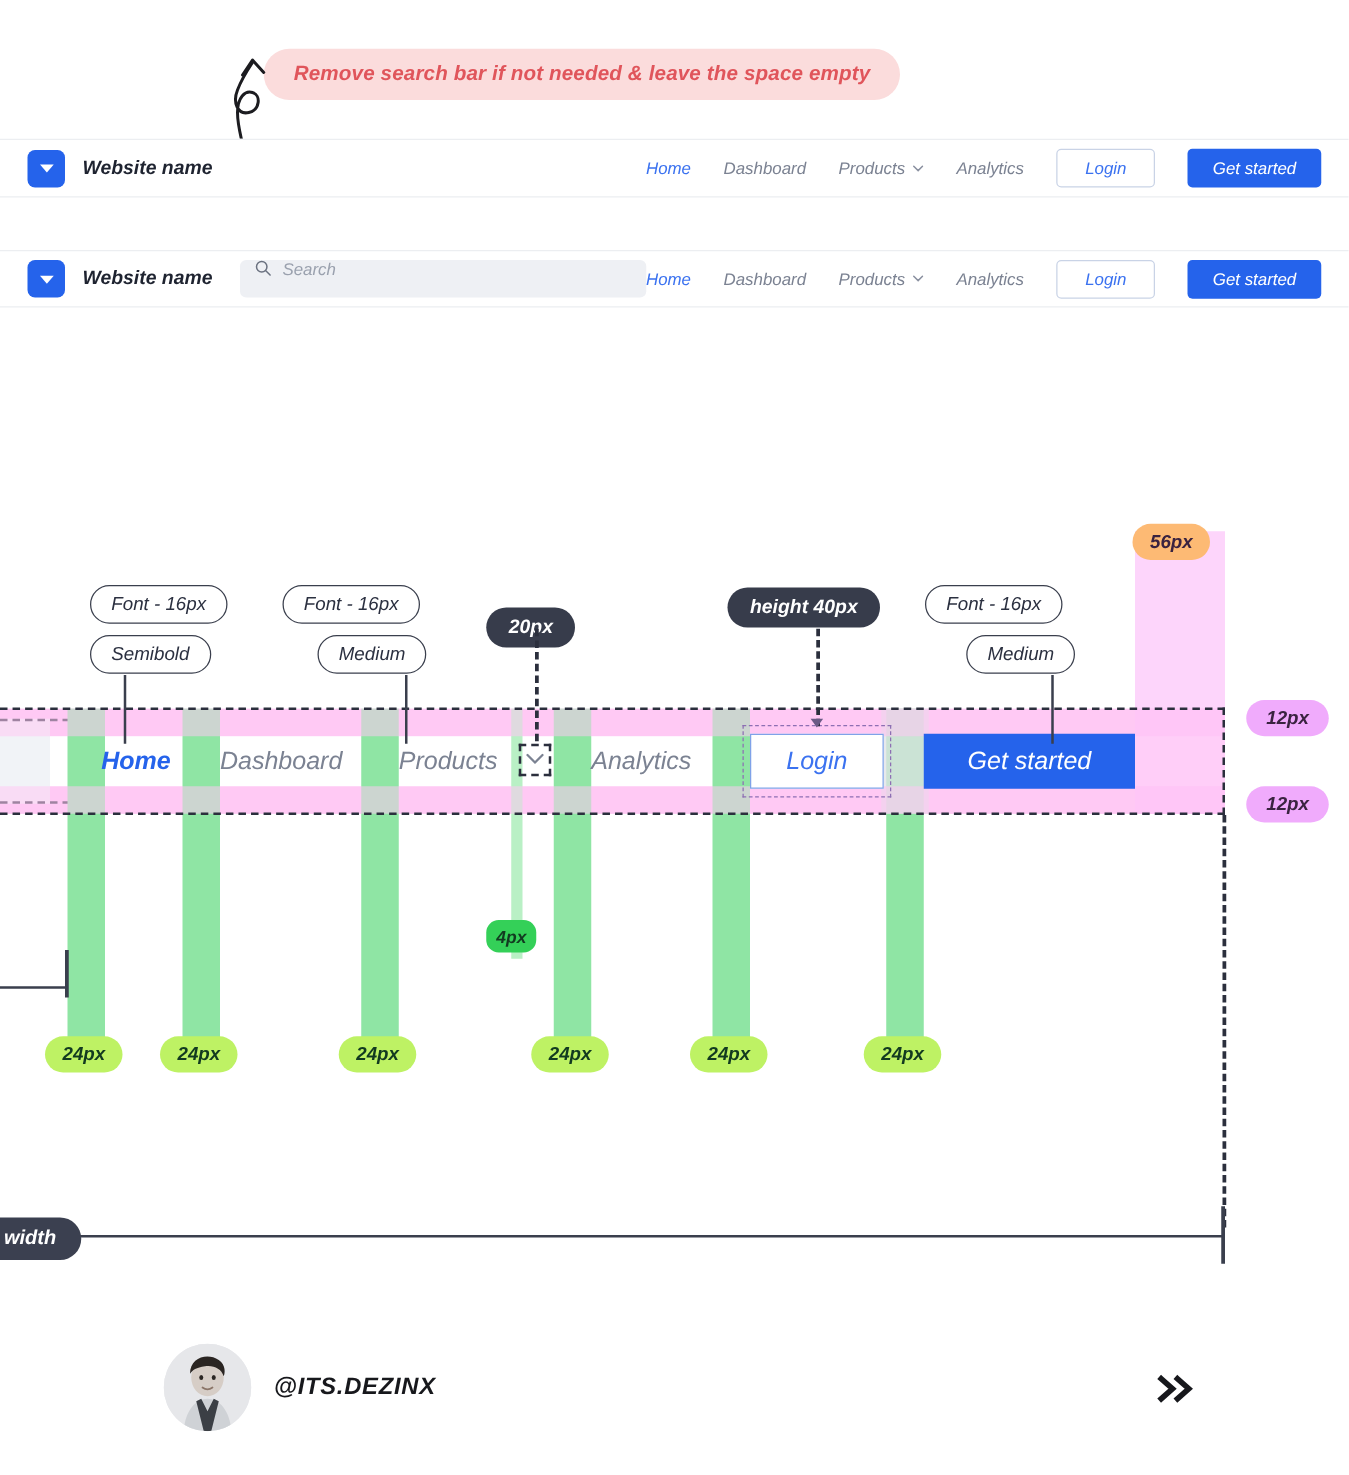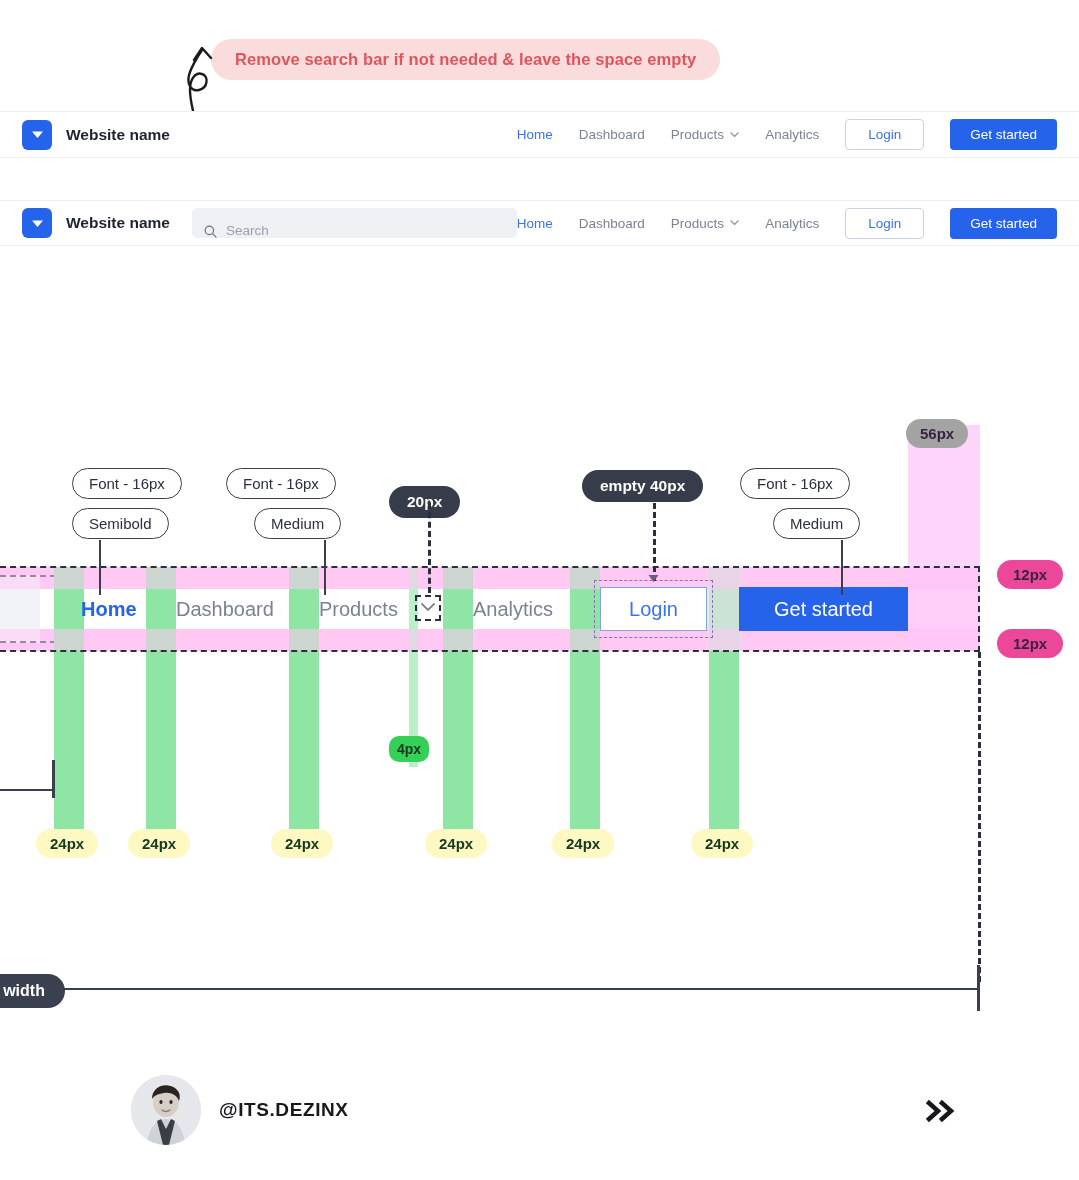--- a/index.html
+++ b/index.html
@@ -2,21 +2,21 @@
 <html><head>
 <meta charset="utf-8">
 <style>
   * { box-sizing: border-box; margin: 0; padding: 0; }
   html, body {
     width: 1079px; height: 1180px;
     background: #ffffff;
     font-family: "Liberation Sans", sans-serif;
     overflow: hidden;
   }
-  #stage { position: relative; width: 1079px; height: 1102px; background:#fff; }
+  #stage { position: relative; width: 1079px; height: 1102px; background:#fff;font-style:italic; }
 
   
   .anno-pill {
     position: absolute;
     background: #fbdcdc;
     color: #e0555b;
     font-size: 16.5px;
     font-weight: 600;
     letter-spacing: .1px;
     border-radius: 22px;
@@ -36,21 +36,21 @@
   .brand { display: flex; align-items: center; gap: 14px; }
   .logo-sq {
     width: 30px; height: 30px; border-radius: 6px;
     background: #2563eb; display: flex; align-items: center; justify-content: center;
   }
   .logo-sq svg { display:block; }
   .brand-name { font-size: 15.5px; font-weight: 600; color: #1e2330; white-space: nowrap; }
 
   .searchbox {
     height: 30px; background: #eef0f4; border-radius: 5px;
-    display: flex; align-items: flex-end; gap: 9px; padding: 0 12px;
+    display: flex; align-items: flex-start; gap: 9px; padding: 0 12px;
   }
   .searchbox .ph { font-size: 13.5px; color: #9aa1ae; }
 
   .navlinks { display: flex; align-items: center; gap: 26px; margin-left: auto; }
   .navlink { font-size: 13.5px; color: #7b8292; white-space: nowrap; display:flex; align-items:center; gap:6px; }
   .navlink.active { color: #3b72f0; }
   .btn-login {
     font-size: 13.5px; color: #3b72f0; background: #fff;
     border: 1px solid #c9d3e6; border-radius: 4px; padding: 7px 22px; white-space: nowrap;
   }
@@ -77,36 +77,36 @@
     position: absolute; background: #fff; border: 1.5px solid #3a3f4d;
     border-radius: 20px; padding: 6px 16px; font-size: 15px; font-weight: 500;
     color: #2b3040; white-space: nowrap;
   }
   .pill-dark {
     position: absolute; background: #373c4b; color: #fff;
     border-radius: 20px; padding: 7px 18px; font-size: 15.5px; font-weight: 700;
     white-space: nowrap;
   }
   .pill-green {
-    position: absolute; background: #fef9c3; color: #123a20;
+    position: absolute; background: #bef264; color: #123a20;
     border-radius: 16px; padding: 6px 14px; font-size: 15px; font-weight: 700;
     white-space: nowrap;
   }
   .pill-green-sm {
     position: absolute; background: #34d058; color: #123a20;
     border-radius: 10px; padding: 5px 8px; font-size: 14px; font-weight: 700;
     white-space: nowrap;
   }
   .pill-pink {
-    position: absolute; background: #ec4899; color: #3a2340;
+    position: absolute; background: #f0abfc; color: #3a2340;
     border-radius: 16px; padding: 6px 16px; font-size: 15px; font-weight: 700;
     white-space: nowrap;
   }
   .pill-56 {
-    position: absolute; background: #a3a3a3; color: #3a2340;
+    position: absolute; background: #fdba74; color: #3a2340;
     border-radius: 16px; padding: 6px 14px; font-size: 15px; font-weight: 700;
     white-space: nowrap;
   }
 
   .gray-ghost { position: absolute; background: #f1f3f7; }
 
   
   .ruler-line { position: absolute; border-top: 2.5px solid #3a3f4d; }
   .ruler-cap { position: absolute; border-left: 2.5px solid #3a3f4d; }
   .pill-dark-lbl {
@@ -249,21 +249,21 @@
   <div class="pill-outline" style="left:72px; top:508px;text-align:right;">Semibold</div>
   <div class="leader" style="left:99px; top:540px; height:55px;"></div>
 
   <div class="pill-outline" style="left:226px; top:468px;">Font - 16px</div>
   <div class="pill-outline" style="left:254px; top:508px;">Medium</div>
   <div class="leader" style="left:324px; top:540px; height:55px;"></div>
 
   <div class="pill-dark" style="left:389px; top:470px;margin-top:16px;">20px</div>
   <div class="leader-dash" style="left:428px; top:503px; height:90px;"></div>
 
-  <div class="pill-dark" style="left:582px; top:470px;">empty 40px</div>
+  <div class="pill-dark" style="left:582px; top:470px;">height 40px</div>
   <div class="leader-dash" style="left:653px; top:503px; height:78px;"></div>
   <svg style="position:absolute; left:647px; top:573px;" width="13" height="10" viewBox="0 0 13 10">
     <path d="M6.5 9 L1.5 2 L11.5 2 Z" fill="#6b5a85"></path>
   </svg>
 
   <div class="pill-outline" style="left:740px; top:468px;">Font - 16px</div>
   <div class="pill-outline" style="left:773px; top:508px;">Medium</div>
   <div class="leader" style="left:841px; top:540px; height:55px;"></div>
 
   <div class="pill-56" style="left:906px; top:419px;">56px</div>

